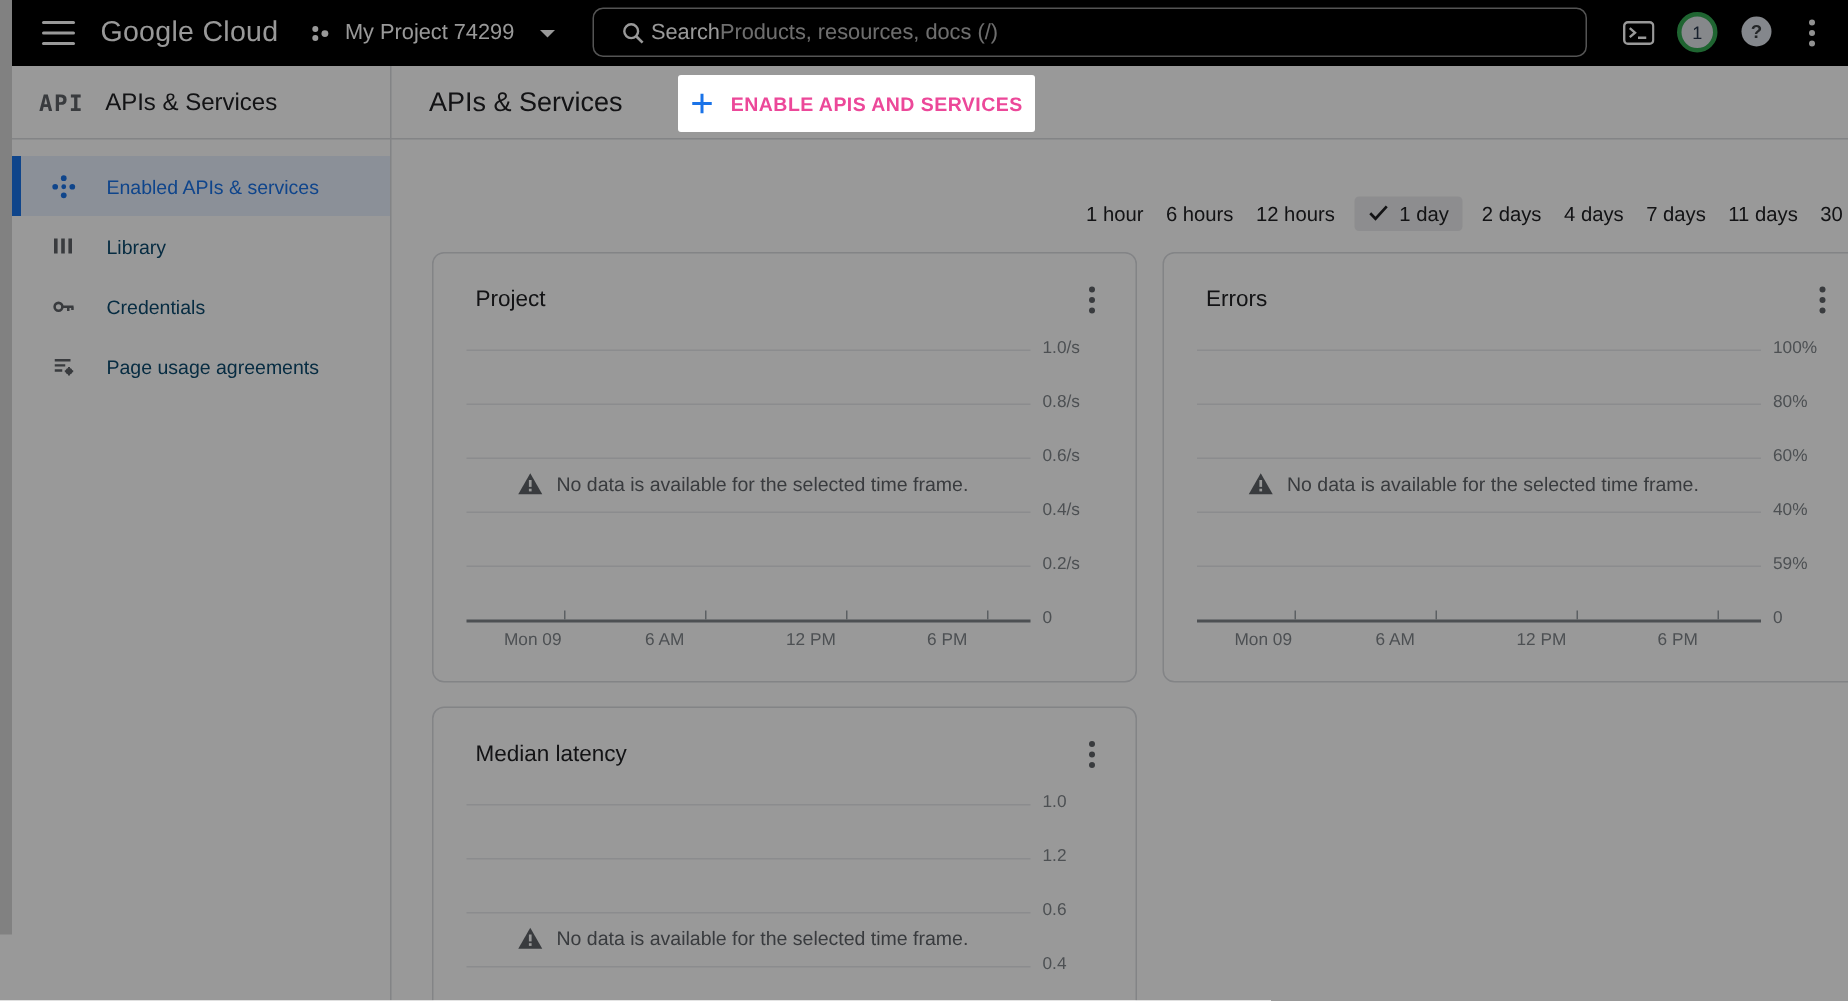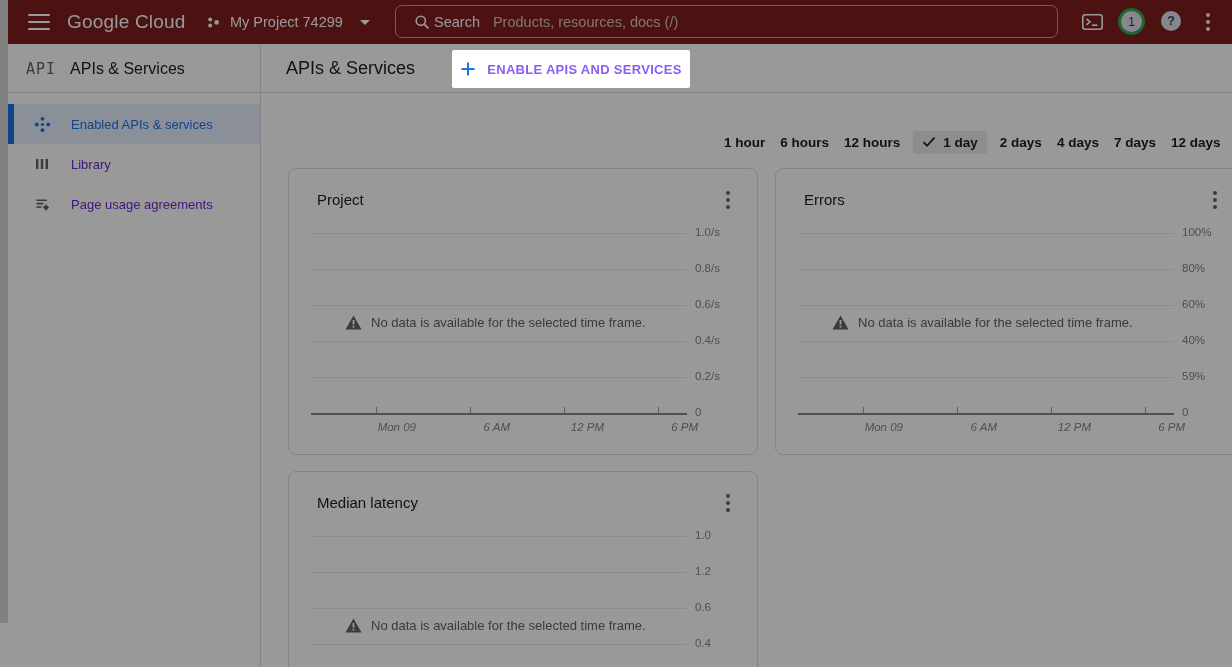--- a/index.html
+++ b/index.html
@@ -6,90 +6,90 @@
   .stage{position:relative;width:1232px;height:667px;overflow:hidden;
          font-family:"Liberation Sans","DejaVu Sans",sans-serif;background:#ffffff;
          -webkit-font-smoothing:antialiased;}
   .abs{position:absolute;}
 
   
   .edge-top{left:0;top:0;width:8px;height:44px;background:#1d3a66;}
   .edge-body{left:0;top:44;width:8px;height:623px;background:#d8d8d8;}
 
   
-  .topbar{left:8px;top:0;width:1224px;height:44px;background:#7f1d1d;}
+  .topbar{left:8px;top:0;width:1224px;height:44px;background:#000000;}
   .hamburger{left:20px;top:14px;width:22px;height:16px;cursor:pointer;}
   .hamburger i{position:absolute;left:0;width:22px;height:2px;background:#fff;border-radius:1px;}
   .hamburger i:nth-child(1){top:0}.hamburger i:nth-child(2){top:7px}.hamburger i:nth-child(3){top:14px}
   .gc-logo{left:59px;top:9px;font-size:19px;line-height:26px;color:#fff;letter-spacing:.2px;}
   .project{left:198px;top:0;height:44px;display:flex;align-items:center;gap:9px;cursor:pointer;}
   .project .pname{font-size:14.5px;color:#fff;}
   .caret{width:0;height:0;border-left:5px solid transparent;border-right:5px solid transparent;
          border-top:5px solid #fff;margin-left:8px;}
   .searchbar{left:387px;top:5px;width:663px;height:33px;border:1px solid rgba(255,255,255,.55);
              border-radius:7px;display:flex;align-items:center;box-sizing:border-box;cursor:text;}
   .searchbar .sicon{margin-left:18px;display:flex;}
   .searchbar .slabel{margin-left:4px;font-size:14.5px;color:#fff;}
-  .searchbar .sph{margin-left:13px;font-size:14.5px;color:rgba(255,255,255,.72);}
+  .searchbar .sph{font-size:14.5px;color:rgba(255,255,255,.72);}
   .tb-icon{cursor:pointer;}
   .shell{left:1074px;top:14px;}
   .badge{left:1110px;top:8px;width:21px;height:21px;border-radius:50%;background:#dfe3e8;
          border:3px solid #34a853;display:flex;align-items:center;justify-content:center;
          font-size:12px;color:#27364b;}
   .help{left:1153px;top:11px;width:20px;height:20px;border-radius:50%;background:#dde2e9;
         display:flex;align-items:center;justify-content:center;font-size:12.5px;font-weight:bold;color:#3c4043;}
   .vdots{width:4px;height:19px;position:relative;cursor:pointer;}
   .vdots i{position:absolute;left:0;top:0;width:4px;height:4px;border-radius:50%;
            background:currentColor;box-shadow:0 7px 0 currentColor,0 14px 0 currentColor;}
   .tb-more{left:1198px;top:13px;color:rgba(255,255,255,.95);}
 
   
   .band{left:8px;top:44px;width:1224px;height:49px;background:#fff;border-bottom:1px solid #dadce0;box-sizing:border-box;}
   .vdivider{left:260px;top:44px;width:1px;height:623px;background:#dadce0;}
   .sb-head{left:26px;top:44px;height:49px;display:flex;align-items:center;}
-  .sb-head .api{font-family:"DejaVu Sans Mono","Liberation Mono",monospace;font-weight:normal;
+  .sb-head .api{font-family:"DejaVu Sans Mono","Liberation Mono",monospace;font-weight:bold;
                 font-size:15px;letter-spacing:1px;color:#5f6368;}
   .sb-head .sbt{margin-left:14px;font-size:16px;color:#202124;}
   .page-title{left:286px;top:44px;height:49px;display:flex;align-items:center;
               font-size:18px;color:#202124;}
 
   
   .nav{left:8px;top:94px;width:252px;}
   .nav-item{position:relative;height:40px;display:flex;align-items:center;padding-left:24px;
-            color:#6d28d9;font-size:13px;cursor:pointer;}
+            color:#0c4a6e;font-size:13px;cursor:pointer;}
   .nav-item .nav-icon{width:20px;height:20px;display:flex;align-items:center;justify-content:center;
                       color:#5f6368;margin-right:19px;}
   .nav-item.sel{background:#e8f0fe;color:#1a73e8;}
   .nav-item.sel .nav-icon{color:#1a73e8;}
   .nav-item.sel::before{content:"";position:absolute;left:0;top:0;bottom:0;width:6px;background:#1a73e8;}
   .nav{padding-top:10px;}
 
   
   .chips{left:722px;top:117px;height:26px;display:flex;align-items:center;gap:11px;}
-  .chip{font-size:13.5px;color:#202124;font-weight:700;white-space:nowrap;padding:4px 2px;cursor:pointer;margin-top:24px;}
+  .chip{font-size:13.5px;color:#202124;font-weight:400;white-space:nowrap;padding:4px 2px;cursor:pointer;margin-top:24px;}
   .chip.selected{background:#ececee;border-radius:3px;padding:4px 9px;display:flex;align-items:center;gap:7px;}
 
   
   .card{position:absolute;width:470px;height:287px;background:#fff;border:1px solid #dadce0;
         border-radius:8px;box-sizing:border-box;}
   .card-title{position:absolute;left:28px;top:22px;font-size:15px;color:#202124;}
   .card-menu{position:absolute;right:27px;top:22px;color:#5f6368;}
   .gridline{position:absolute;height:1px;background:#e8eaed;}
   .gridline.axis{height:2px;background:#80868b;}
   .ylab{position:absolute;font-size:11.5px;color:#80868b;white-space:nowrap;}
   .xtick{position:absolute;width:1px;height:6px;background:#9aa0a6;}
-  .xlab{position:absolute;width:80px;text-align:right;font-size:11.5px;color:#80868b;font-style:italic;}
+  .xlab{position:absolute;width:80px;text-align:left;font-size:11.5px;color:#80868b;}
   .nodata{position:absolute;display:flex;align-items:center;gap:9px;font-size:13px;color:#5f6368;}
 
   
   .dim{left:0;top:0;width:1232px;height:667px;background:rgba(0,0,0,0.4);z-index:100;}
   .spotlight{left:452px;top:50px;width:238px;height:38px;background:#ffffff;border-radius:2px;
              z-index:200;display:flex;align-items:center;justify-content:center;}
   .enable-btn{display:flex;align-items:center;gap:11px;border:none;background:none;cursor:pointer;
-              color:#8b5cf6;font-family:inherit;font-size:13px;font-weight:bold;letter-spacing:.3px;}
+              color:#ec4899;font-family:inherit;font-size:13px;font-weight:bold;letter-spacing:.3px;}
 </style>
 </head>
 <body>
 
 <div class="stage">
 
   <header class="abs topbar">
     <div class="abs hamburger">
         <i></i>
         <i></i>
@@ -164,20 +164,29 @@
         <svg width="16" height="16" viewBox="0 0 16 16" fill="currentColor">
           <rect x="2" y="3" width="2.4" height="10"></rect>
             <rect x="6.8" y="3" width="2.4" height="10"></rect>
           <rect x="11.6" y="3" width="2.4" height="10"></rect>
         </svg>
       </span>
       <span class="nav-label">Library</span>
     </div>
     <div class="nav-item">
       <span class="nav-icon">
+        <svg width="17" height="17" viewBox="0 0 17 17" fill="none" stroke="currentColor" stroke-width="1.7">
+          <circle cx="5" cy="8.5" r="2.6"></circle>
+          <path d="M7.6 8.5 H15 M11.5 8.5 V11.3 M14.3 8.5 V10.6"></path>
+        </svg>
+      </span>
+      <span class="nav-label">Credentials</span>
+    </div>
+    <div class="nav-item">
+      <span class="nav-icon">
         <svg width="17" height="17" viewBox="0 0 17 17" fill="none" stroke="currentColor" stroke-width="1.6">
           <path d="M2.5 4.2 H13 M2.5 7.6 H9.5 M2.5 11 H7.5"></path>
           <circle cx="12" cy="11.5" r="2.2" fill="currentColor" stroke="none"></circle>
           <path d="M12 8.6v1 M12 13.4v1 M9.2 11.5h1 M13.8 11.5h1" stroke-width="1.3"></path>
         </svg>
       </span>
       <span class="nav-label">Page usage agreements</span>
     </div>
   </nav>
 
@@ -187,21 +196,21 @@
     <span class="chip">12 hours</span>
     <span class="chip selected">
       <svg width="14" height="12" viewBox="0 0 14 12">
         <path d="M1.5 6.2 L5 9.8 L12.5 1.6" fill="none" stroke="#202124" stroke-width="1.8"></path>
       </svg>
       <span>1 day</span>
     </span>
     <span class="chip">2 days</span>
     <span class="chip">4 days</span>
     <span class="chip">7 days</span>
-    <span class="chip">12 days</span>
+    <span class="chip">11 days</span>
     <span class="chip">30 days</span>
   </div>
 
   <div id="charts-layer">
       <div class="card" style="left: 288px; top: 168px;">
     <div class="card-title">Project</div>
     <div class="vdots card-menu">
           <i></i>
         </div>
   <div class="gridline" style="left: 22px; top: 64px; width: 376px;"></div>

